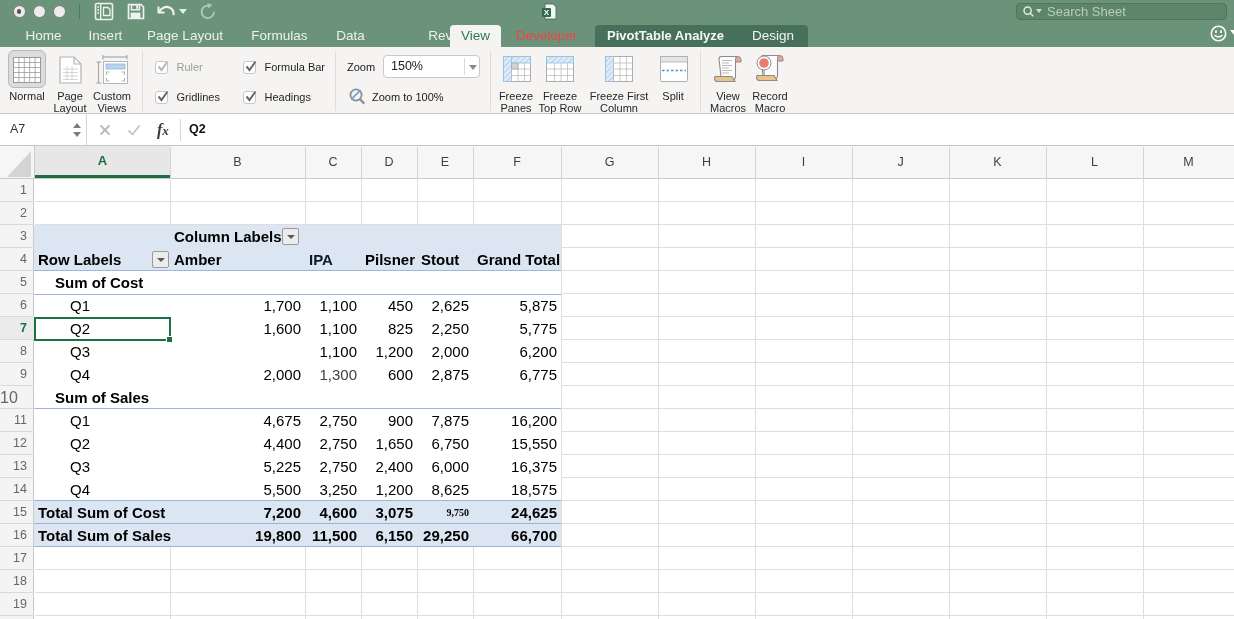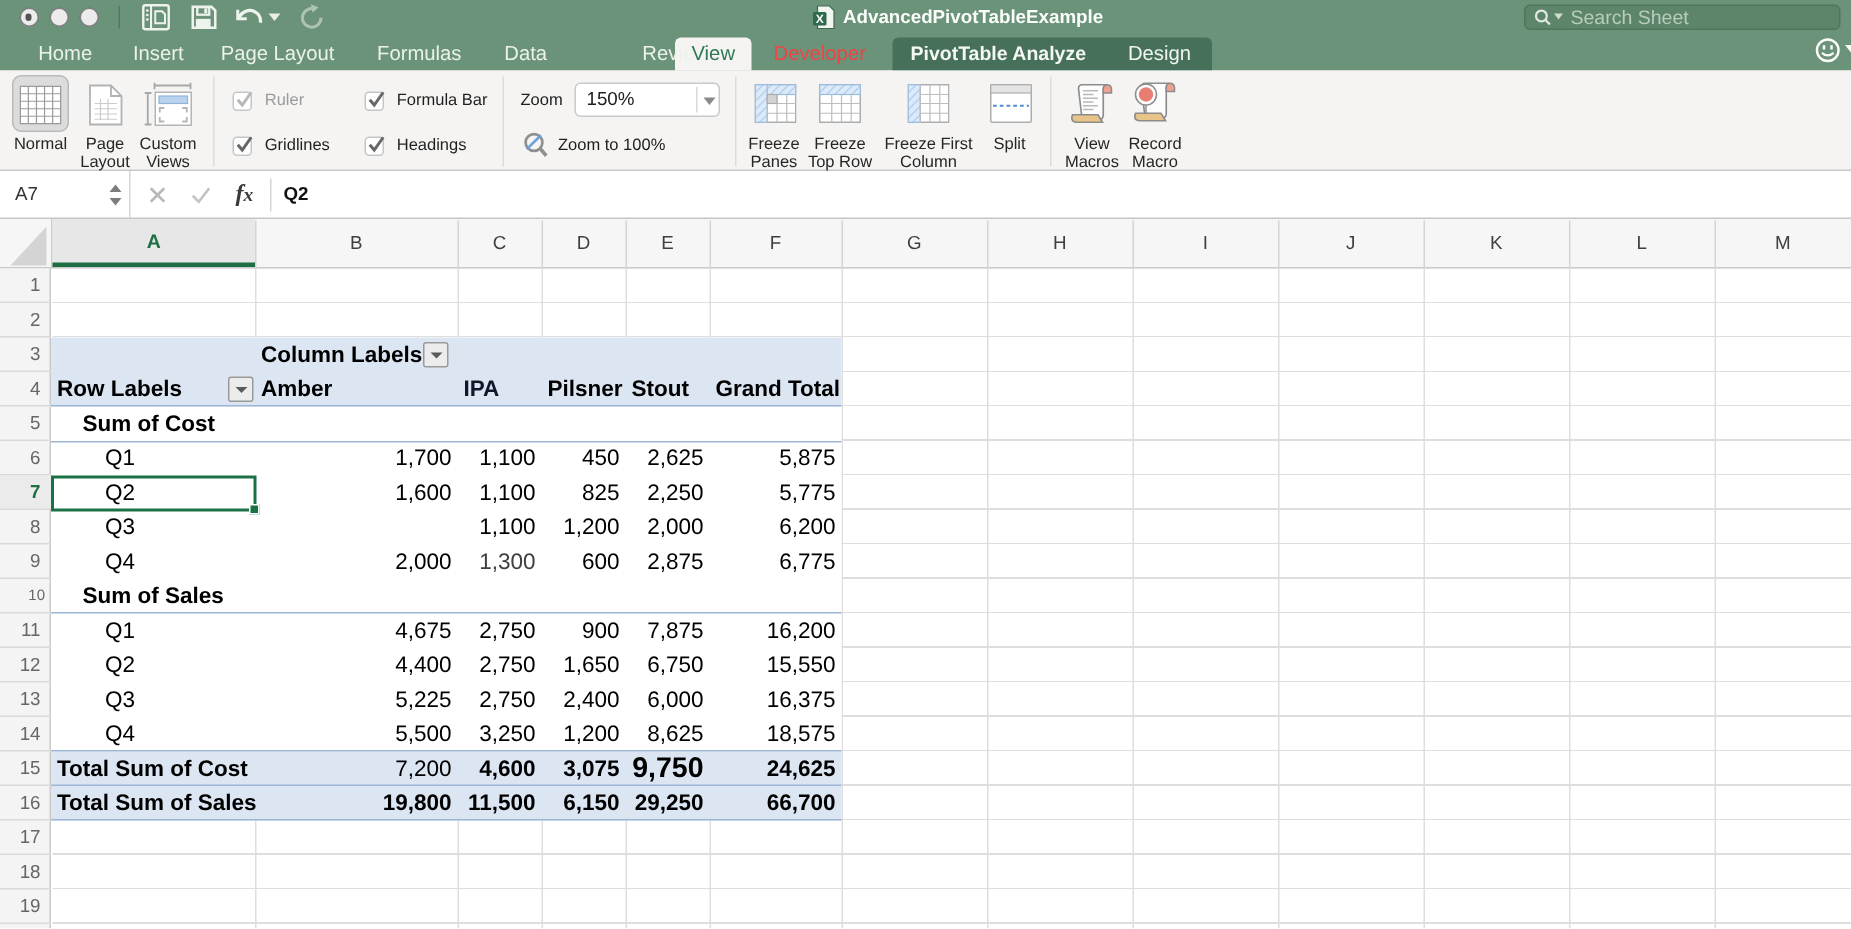--- a/index.html
+++ b/index.html
@@ -36,21 +36,20 @@
 <div class="abs" style="left:179px;top:9px;width:0;height:0;border-left:4.5px solid transparent;border-right:4.5px solid transparent;border-top:5px solid #e7efe8;"></div>
 <svg class="abs" style="left:198px;top:2px;opacity:0.5;" width="20" height="20" viewBox="0 0 20 20">
 <path d="M16 9.8 A6.2 6.2 0 1 1 12.5 4.3" fill="none" stroke="#eef3ee" stroke-width="2"></path>
 <path d="M9.5 1.5 L15.5 3.8 L10.8 8.2 Z" fill="#eef3ee" stroke="none" transform="translate(1.2,-0.4) scale(0.85)"></path>
 </svg>
 <svg class="abs" style="left:541px;top:3px;" width="16" height="17" viewBox="0 0 16 17">
 <path d="M4 1 h8 l3 3 v12 h-11 z" fill="#f2f6f2" stroke="#3c6850" stroke-width="0.8"></path>
 <rect x="1" y="5" width="9" height="9" rx="1" fill="#2e6b4d"></rect>
 <text x="5.5" y="12" font-size="8" font-weight="bold" fill="#fff" text-anchor="middle" font-family="Liberation Sans">X</text>
 </svg>
-<div class="abs" style="left:562px;top:0;height:23px;line-height:23px;font-size:12.5px;font-weight:bold;color:#fbfdfb;">AdvancedPivotTableExample</div>
 <div class="abs" style="left:1016px;top:3px;width:211px;height:17px;border-radius:4px;background:#5d8569;border:1px solid #527459;"></div>
 <svg class="abs" style="left:1022px;top:5px;" width="14" height="14" viewBox="0 0 14 14">
 <circle cx="5.6" cy="5.6" r="3.6" fill="none" stroke="#dfe9e1" stroke-width="1.5"></circle>
 <line x1="8.3" y1="8.3" x2="11.3" y2="11.3" stroke="#dfe9e1" stroke-width="1.5"></line>
 </svg>
 <div class="abs" style="left:1036px;top:9px;width:0;height:0;border-left:3.5px solid transparent;border-right:3.5px solid transparent;border-top:4px solid #cfdcd2;"></div>
 <div class="abs" style="left:1047px;top:3px;height:17px;line-height:17px;font-size:13px;color:#b9cdbd;">Search Sheet</div>
 <div class="abs" style="left:450px;top:25px;width:51px;height:22px;background:#f5f4f3;border-radius:4px 4px 0 0;"></div>
 <div class="abs" style="left:595px;top:25px;width:213px;height:22px;background:#47705a;border-radius:4px 4px 0 0;"></div>
 <div class="abs" style="left:-16.5px;top:25px;width:120px;height:22px;line-height:22px;text-align:center;font-size:13.5px;color:#eaf2ea;">Home</div>
@@ -290,21 +289,21 @@
 <div class="abs" style="left:0;top:271px;width:34px;height:23px;line-height:23px;text-align:right;padding-right:7px;font-size:12.5px;color:#666666;">5</div>
 <div class="abs" style="left:0;top:293px;width:34px;height:1px;background:#d9d9d9;"></div>
 <div class="abs" style="left:0;top:294px;width:34px;height:23px;line-height:23px;text-align:right;padding-right:7px;font-size:12.5px;color:#666666;">6</div>
 <div class="abs" style="left:0;top:316px;width:34px;height:1px;background:#d9d9d9;"></div>
 <div class="abs" style="left:0;top:317px;width:34px;height:23px;background:#ebebeb;line-height:23px;text-align:right;padding-right:7px;font-size:12.5px;font-weight:bold;color:#1d7044;">7</div>
 <div class="abs" style="left:0;top:339px;width:34px;height:1px;background:#d9d9d9;"></div>
 <div class="abs" style="left:0;top:340px;width:34px;height:23px;line-height:23px;text-align:right;padding-right:7px;font-size:12.5px;color:#666666;">8</div>
 <div class="abs" style="left:0;top:362px;width:34px;height:1px;background:#d9d9d9;"></div>
 <div class="abs" style="left:0;top:363px;width:34px;height:23px;line-height:23px;text-align:right;padding-right:7px;font-size:12.5px;color:#666666;">9</div>
 <div class="abs" style="left:0;top:385px;width:34px;height:1px;background:#d9d9d9;"></div>
-<div class="abs" style="left:0;top:386px;width:21px;height:23px;line-height:23px;text-align:right;padding-right:7px;font-size:10px;color:#666666;margin-left:16px;">10</div>
+<div class="abs" style="left:0;top:386px;width:21px;height:23px;line-height:23px;text-align:right;padding-right:7px;font-size:16px;color:#666666;">10</div>
 <div class="abs" style="left:0;top:408px;width:34px;height:1px;background:#d9d9d9;"></div>
 <div class="abs" style="left:0;top:409px;width:34px;height:23px;line-height:23px;text-align:right;padding-right:7px;font-size:12.5px;color:#666666;">11</div>
 <div class="abs" style="left:0;top:431px;width:34px;height:1px;background:#d9d9d9;"></div>
 <div class="abs" style="left:0;top:432px;width:34px;height:23px;line-height:23px;text-align:right;padding-right:7px;font-size:12.5px;color:#666666;">12</div>
 <div class="abs" style="left:0;top:454px;width:34px;height:1px;background:#d9d9d9;"></div>
 <div class="abs" style="left:0;top:455px;width:34px;height:23px;line-height:23px;text-align:right;padding-right:7px;font-size:12.5px;color:#666666;">13</div>
 <div class="abs" style="left:0;top:477px;width:34px;height:1px;background:#d9d9d9;"></div>
 <div class="abs" style="left:0;top:478px;width:34px;height:23px;line-height:23px;text-align:right;padding-right:7px;font-size:12.5px;color:#666666;">14</div>
 <div class="abs" style="left:0;top:500px;width:34px;height:1px;background:#d9d9d9;"></div>
 <div class="abs" style="left:0;top:501px;width:34px;height:23px;line-height:23px;text-align:right;padding-right:7px;font-size:12.5px;color:#666666;">15</div>
@@ -394,24 +393,24 @@
 <div class="abs" style="left:417px;top:455px;width:56px;height:23px;line-height:23px;font-size:15px;color:#000;text-align:right;padding-right:4px;white-space:nowrap;">6,000</div>
 <div class="abs" style="left:473px;top:455px;width:88px;height:23px;line-height:23px;font-size:15px;color:#000;text-align:right;padding-right:4px;white-space:nowrap;">16,375</div>
 <div class="abs" style="left:34px;top:478px;width:136px;height:23px;line-height:23px;font-size:15px;color:#000;text-align:left;padding-left:36px;white-space:nowrap;">Q4</div>
 <div class="abs" style="left:170px;top:478px;width:135px;height:23px;line-height:23px;font-size:15px;color:#000;text-align:right;padding-right:4px;white-space:nowrap;">5,500</div>
 <div class="abs" style="left:305px;top:478px;width:56px;height:23px;line-height:23px;font-size:15px;color:#000;text-align:right;padding-right:4px;white-space:nowrap;">3,250</div>
 <div class="abs" style="left:361px;top:478px;width:56px;height:23px;line-height:23px;font-size:15px;color:#000;text-align:right;padding-right:4px;white-space:nowrap;">1,200</div>
 <div class="abs" style="left:417px;top:478px;width:56px;height:23px;line-height:23px;font-size:15px;color:#000;text-align:right;padding-right:4px;white-space:nowrap;">8,625</div>
 <div class="abs" style="left:473px;top:478px;width:88px;height:23px;line-height:23px;font-size:15px;color:#000;text-align:right;padding-right:4px;white-space:nowrap;">18,575</div>
 <div class="abs" style="left:34px;top:386px;width:136px;height:23px;line-height:23px;font-size:15px;color:#000;font-weight:bold;text-align:left;padding-left:21px;white-space:nowrap;">Sum of Sales</div>
 <div class="abs" style="left:34px;top:501px;width:136px;height:23px;line-height:23px;font-size:15px;color:#000;font-weight:bold;text-align:left;padding-left:4px;white-space:nowrap;">Total Sum of Cost</div>
-<div class="abs" style="left:170px;top:501px;width:135px;height:23px;line-height:23px;font-size:15px;color:#000;font-weight:normal;text-align:right;padding-right:4px;white-space:nowrap;">7,200</div>
+<div class="abs" style="left:170px;top:501px;width:135px;height:23px;line-height:23px;font-size:15px;color:#000;font-weight:bold;text-align:right;padding-right:4px;white-space:nowrap;">7,200</div>
 <div class="abs" style="left:305px;top:501px;width:56px;height:23px;line-height:23px;font-size:15px;color:#000;font-weight:bold;text-align:right;padding-right:4px;white-space:nowrap;">4,600</div>
 <div class="abs" style="left:361px;top:501px;width:56px;height:23px;line-height:23px;font-size:15px;color:#000;font-weight:bold;text-align:right;padding-right:4px;white-space:nowrap;">3,075</div>
-<div class="abs" style="left:417px;top:501px;width:56px;height:23px;line-height:23px;font-size:19px;color:#000;font-weight:bold;text-align:right;padding-right:4px;white-space:nowrap;">9,750</div>
+<div class="abs" style="left:417px;top:501px;width:56px;height:23px;line-height:23px;font-size:10px;color:#000;font-weight:bold;text-align:right;padding-right:4px;white-space:nowrap;font-family:Liberation Serif, serif;">9,750</div>
 <div class="abs" style="left:473px;top:501px;width:88px;height:23px;line-height:23px;font-size:15px;color:#000;font-weight:bold;text-align:right;padding-right:4px;white-space:nowrap;">24,625</div>
 <div class="abs" style="left:34px;top:524px;width:136px;height:23px;line-height:23px;font-size:15px;color:#000;font-weight:bold;text-align:left;padding-left:4px;white-space:nowrap;">Total Sum of Sales</div>
 <div class="abs" style="left:170px;top:524px;width:135px;height:23px;line-height:23px;font-size:15px;color:#000;font-weight:bold;text-align:right;padding-right:4px;white-space:nowrap;">19,800</div>
 <div class="abs" style="left:305px;top:524px;width:56px;height:23px;line-height:23px;font-size:15px;color:#000;font-weight:bold;text-align:right;padding-right:4px;white-space:nowrap;">11,500</div>
 <div class="abs" style="left:361px;top:524px;width:56px;height:23px;line-height:23px;font-size:15px;color:#000;font-weight:bold;text-align:right;padding-right:4px;white-space:nowrap;">6,150</div>
 <div class="abs" style="left:417px;top:524px;width:56px;height:23px;line-height:23px;font-size:15px;color:#000;font-weight:bold;text-align:right;padding-right:4px;white-space:nowrap;">29,250</div>
 <div class="abs" style="left:473px;top:524px;width:88px;height:23px;line-height:23px;font-size:15px;color:#000;font-weight:bold;text-align:right;padding-right:4px;white-space:nowrap;">66,700</div>
 <div class="abs" style="left:34px;top:317px;width:137px;height:24px;border:2px solid #1b7145;"></div>
 <div class="abs" style="left:166px;top:336px;width:7px;height:7px;background:#1b7145;border:1px solid #fff;"></div>
 </div>

